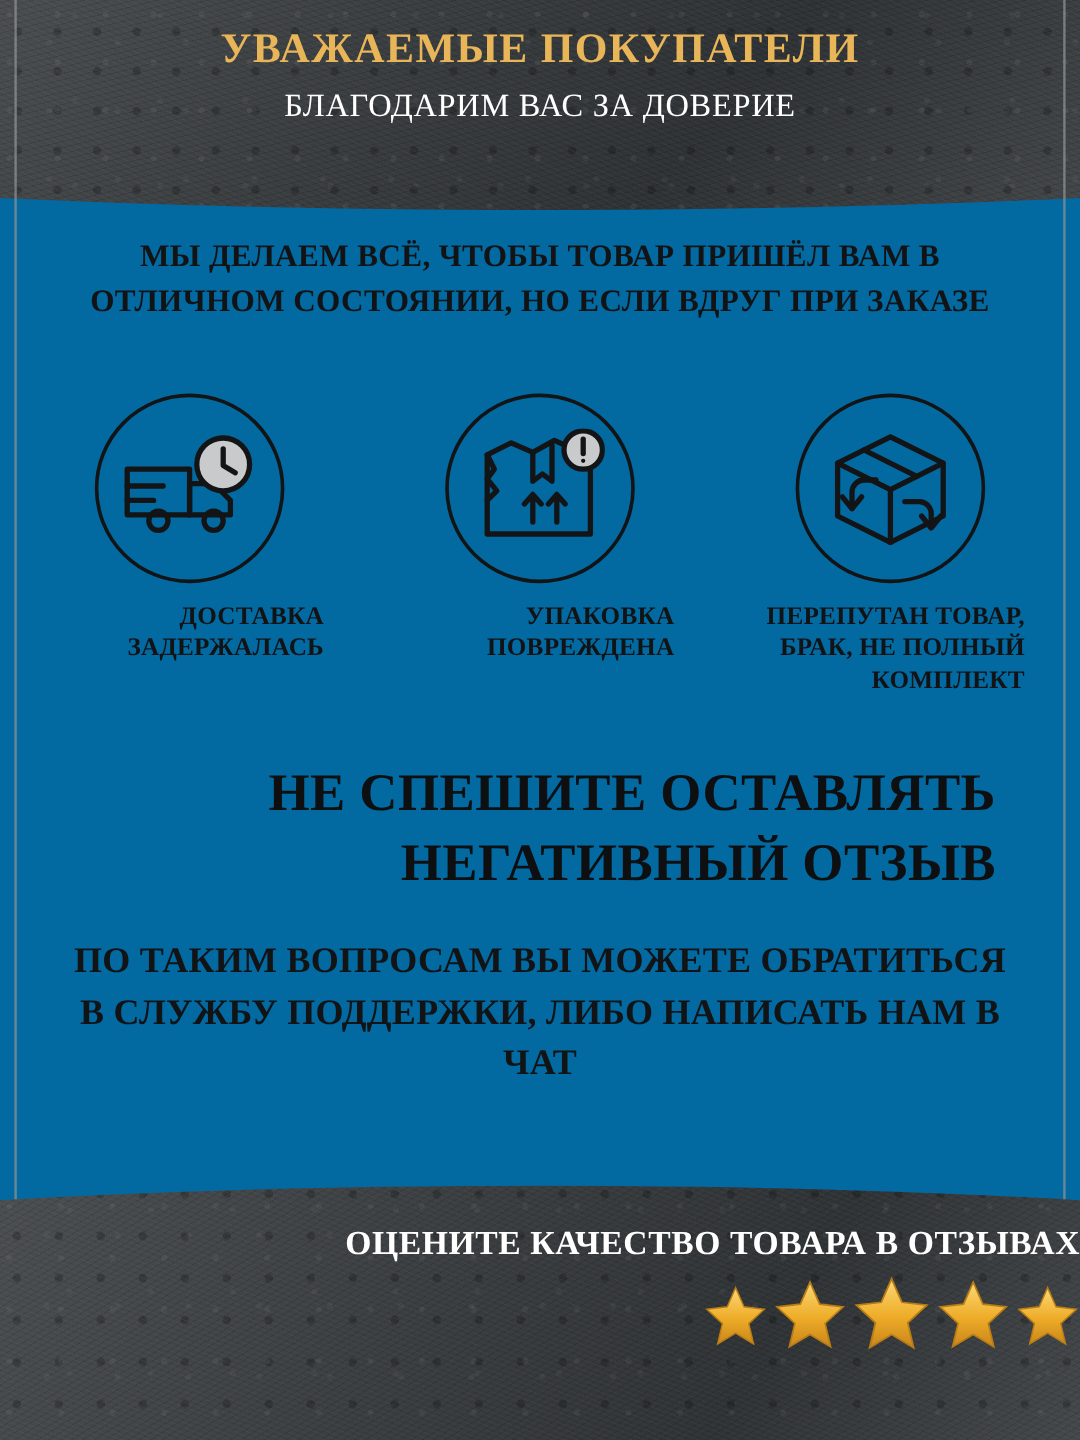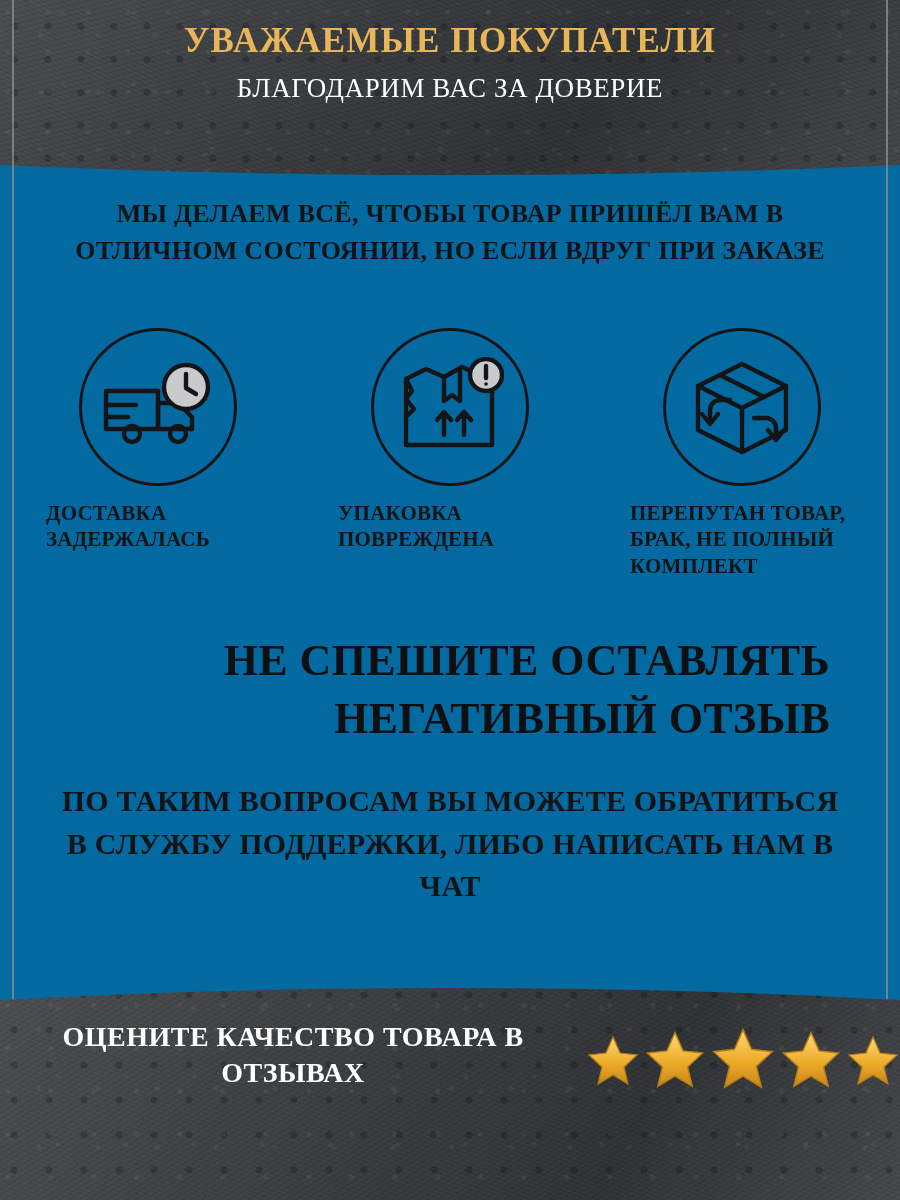--- a/index.html
+++ b/index.html
@@ -132,21 +132,21 @@
     justify-content: center;
     box-sizing: border-box;
     background: transparent;
   }
   .icon-caption {
     margin-top: 14px;
     font-size: 21px;
     font-weight: bold;
     color: #111315;
     text-transform: uppercase;
-    text-align: left;
+    text-align: right;
     line-height: 1.26;
     letter-spacing: 0.2px;
   }
 
   
   .headline {
     position: absolute;
     top: 632px;
     left: 0;
     width: 900px;
@@ -200,22 +200,22 @@
       repeating-linear-gradient(21deg, rgba(255,255,255,0.028) 0 1px, transparent 1px 4px),
       repeating-linear-gradient(-32deg, rgba(0,0,0,0.10) 0 1px, transparent 1px 5px);
     clip-path: ellipse(150% 100% at 50% 100%);
   }
   .footer-inner {
     position: absolute;
     bottom: 0; left: 0;
     width: 900px;
     height: 212px;
     display: flex;
-    flex-direction: row;
-    align-items: flex-start;
+    flex-direction: column;
+    align-items: flex-end;
     justify-content: flex-start;
     padding-top: 31px;
     box-sizing: border-box;
   }
   .footer-title {
     font-size: 28px;
     font-weight: bold;
     color: #ffffff;
     text-transform: uppercase;
     text-align: center;

